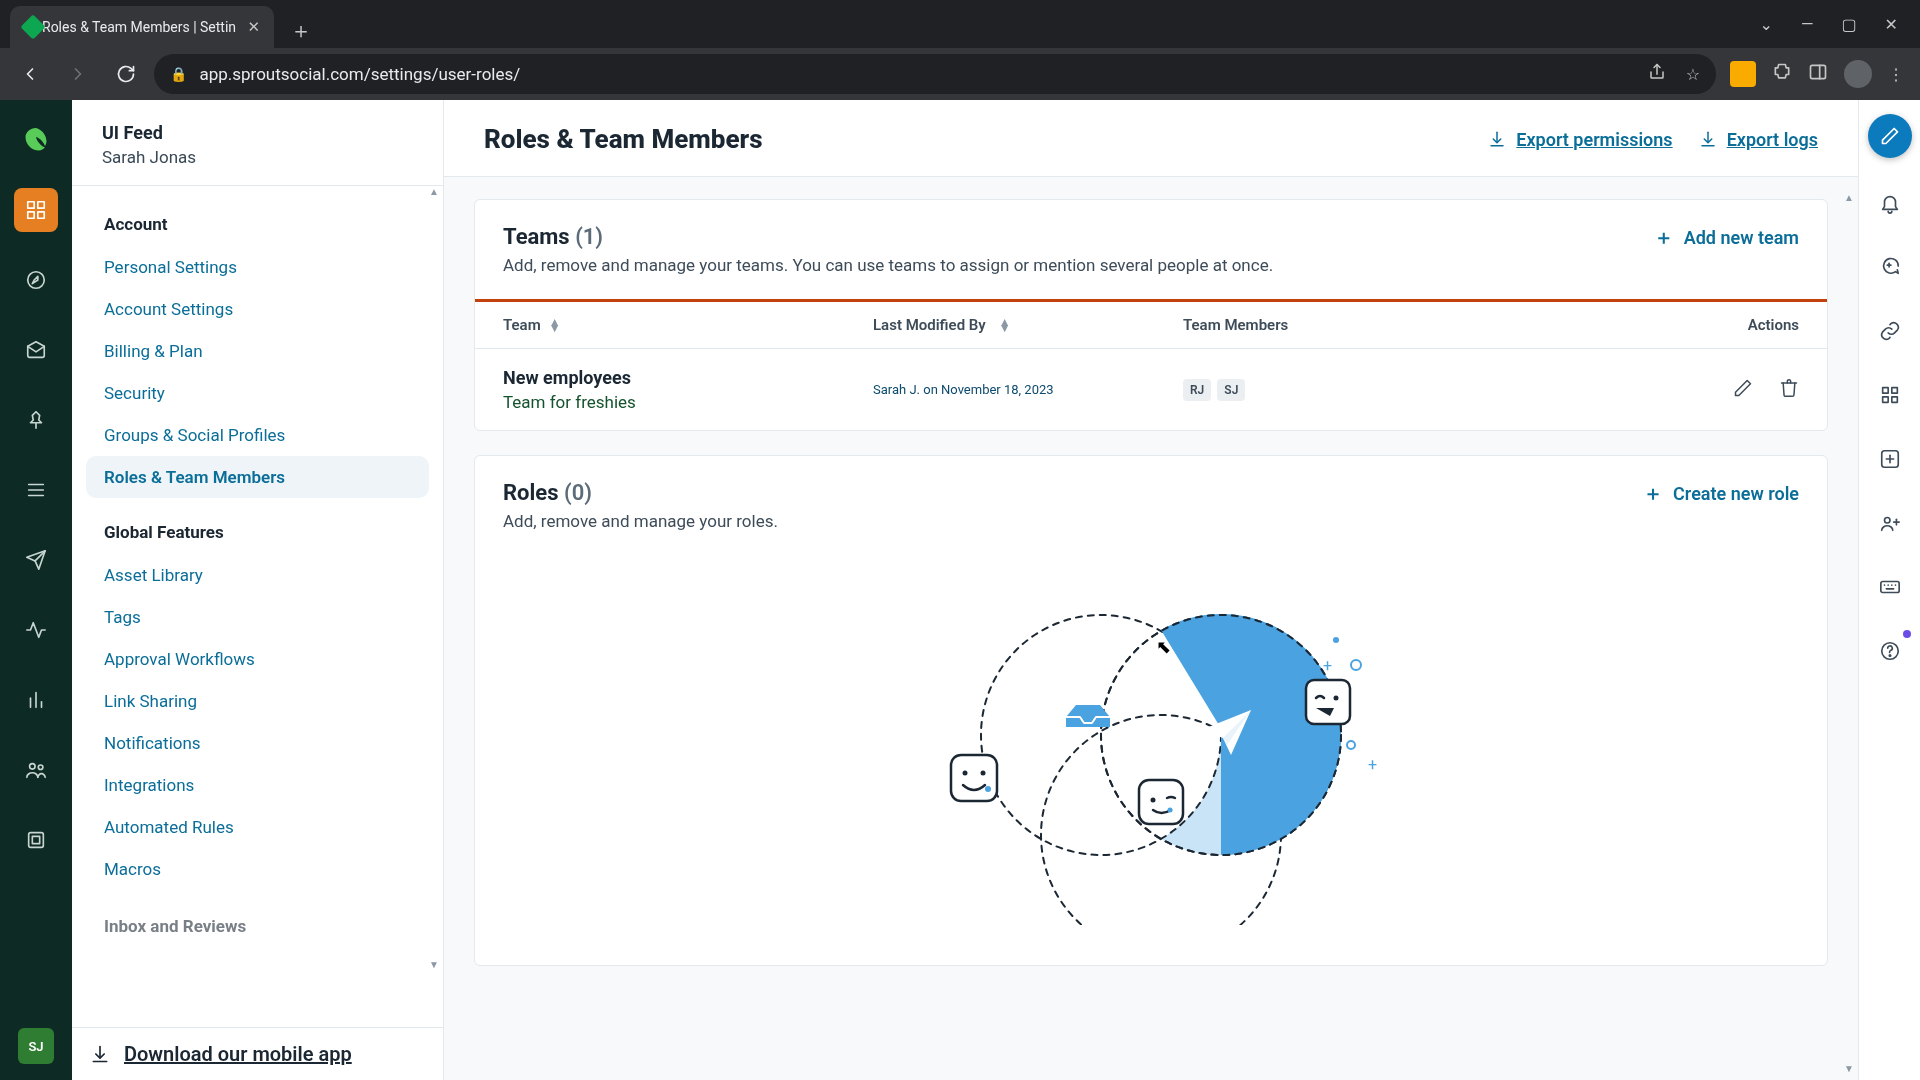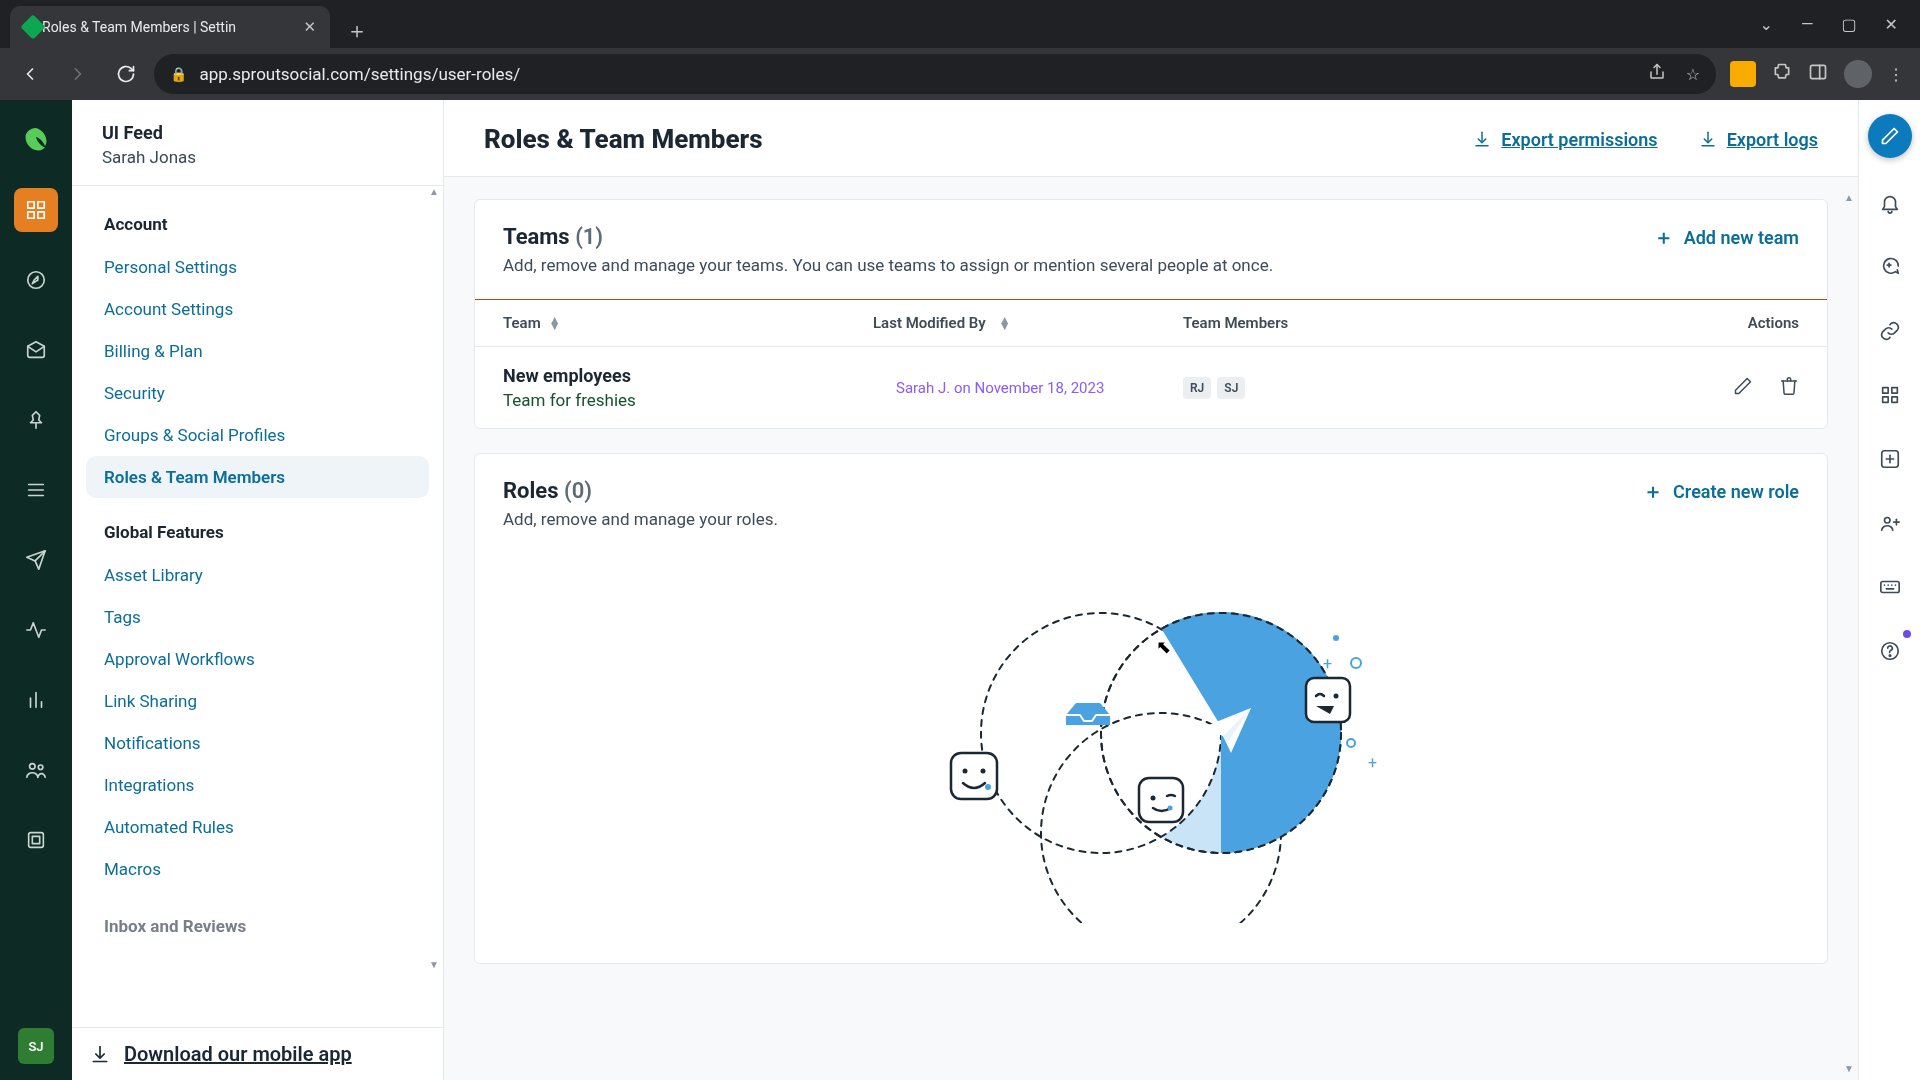--- a/index.html
+++ b/index.html
@@ -1,21 +1,21 @@
 <!DOCTYPE html>
 <html><head>
 <meta charset="utf-8">
 <style>
   *{box-sizing:border-box;margin:0;padding:0;font-family:-apple-system,BlinkMacSystemFont,"Segoe UI",Roboto,Helvetica,Arial,sans-serif;}
   body{background:#fff;overflow:hidden;width:1920px;height:1080px;}
 
   
   .browser-top{background:#202124;color:#e8eaed;}
   .tabbar{display:flex;align-items:flex-end;height:48px;padding-left:10px;}
-  .tab{display:flex;align-items:center;gap:0;background:#35363a;border-radius:10px 10px 0 0;padding:10px 14px;width:320px;height:42px;margin-top:6px;}
+  .tab{display:flex;align-items:center;gap:0;background:#35363a;border-radius:10px 10px 0 0;padding:10px 14px;width:264px;height:42px;margin-top:6px;}
   .tab-favicon{width:18px;height:18px;background:#0ca750;border-radius:3px;transform:rotate(45deg);}
   .tab-title{flex:1;font-size:14px;color:#e8eaed;white-space:nowrap;overflow:hidden;}
   .tab-close{color:#c4c7c5;font-size:15px;}
   .newtab{width:34px;height:34px;color:#c4c7c5;display:flex;align-items:center;justify-content:center;font-size:22px;margin-left:10px;}
   .win-controls{margin-left:auto;display:flex;gap:28px;padding-right:22px;align-items:center;color:#c4c7c5;height:48px;}
   .win-controls span{font-size:16px;}
 
   .addrrow{display:flex;align-items:center;height:52px;background:#35363a;padding:0 10px;gap:8px;}
   .nav-btn{width:40px;height:40px;display:flex;align-items:center;justify-content:center;color:#c4c7c5;border-radius:50%;}
   .nav-btn.dim{color:#6f7276;}
@@ -55,47 +55,47 @@
   .side-item.active{background:#eef4f8;font-weight:600;}
   .side-gap{height:18px;}
   .side-bottom{border-top:1px solid #e4e9ed;padding:14px 18px;display:flex;align-items:center;gap:14px;color:#1b2733;}
   .side-bottom a{color:#1b2733;font-size:20px;text-decoration:underline;font-weight:600;}
   .fade-row{color:#404a54;font-size:17px;font-weight:700;padding:8px 18px;opacity:.7;}
 
   
   .main{flex:1;display:flex;flex-direction:column;background:#f7f9fa;position:relative;overflow:hidden;}
   .main-header{display:flex;align-items:center;padding:24px 40px 22px;background:#fff;border-bottom:1px solid #e4e9ed;}
   .page-title{font-size:26px;font-weight:800;color:#1b2733;}
-  .header-actions{margin-left:auto;display:flex;gap:41px;}
+  .header-actions{margin-left:auto;display:flex;gap:26px;}
   .header-link{display:flex;align-items:center;gap:10px;color:#0b6e99;font-size:18px;font-weight:600;text-decoration:underline;cursor:pointer;}
   .header-link svg{width:18px;height:18px;stroke:#0b6e99;fill:none;stroke-width:2;}
 
   .content-scroll{flex:1;overflow:auto;padding:22px 30px;}
   .scroll-indic-top{position:absolute;right:4px;top:92px;color:#8b98a5;font-size:10px;}
   .scroll-indic-bot{position:absolute;right:4px;bottom:6px;color:#8b98a5;font-size:10px;}
 
   .card{background:#fff;border:1px solid #e4e9ed;border-radius:6px;margin-bottom:24px;}
   .card-head{display:flex;align-items:flex-start;padding:24px 28px;}
   .card-title{font-size:22px;font-weight:700;color:#1b2733;margin-bottom:6px;}
   .card-title .count{color:#5b6b79;font-weight:600;}
   .card-sub{font-size:17px;color:#3e4c59;}
   .card-action{margin-left:auto;display:flex;align-items:center;gap:10px;color:#0b6e99;font-size:18px;font-weight:600;cursor:pointer;}
   .card-action .plus{font-size:20px;}
 
-  .thead{display:flex;padding:14px 28px;border-top:1px solid #c2410c;color:#3e4c59;font-size:15px;font-weight:600;}
+  .thead{display:flex;padding:14px 28px;border-top:3px solid #c2410c;color:#3e4c59;font-size:15px;font-weight:600;}
   .col-team{flex:0 0 370px;display:flex;align-items:center;gap:8px;}
   .col-mod{flex:0 0 310px;display:flex;align-items:center;gap:13px;}
   .col-members{flex:0 0 370px;}
   .col-actions{flex:1;text-align:right;}
   .sort-icon{color:#8b98a5;font-size:12px;display:inline-flex;flex-direction:column;line-height:6px;}
 
   .trow{display:flex;align-items:center;padding:18px 28px;border-top:1px solid #e4e9ed;}
   .team-name{font-size:18px;font-weight:700;color:#1b2733;margin-bottom:4px;}
   .team-desc{font-size:17px;color:#14532d;}
-  .mod-text{font-size:15px;color:#8b5cf6;margin-left:23px;}
+  .mod-text{font-size:13px;color:#0c4a6e;}
   .chips{display:flex;gap:6px;}
   .chip{background:#eceff2;color:#3e4c59;font-size:12px;font-weight:600;padding:4px 7px;border-radius:4px;}
   .row-actions{flex:1;display:flex;justify-content:flex-end;gap:26px;color:#3e4c59;}
   .row-actions svg{width:20px;height:20px;stroke:#3e4c59;fill:none;stroke-width:1.8;}
 
   
   .illus-wrap{padding:30px 0 40px;display:flex;justify-content:center;}
   .illus{position:relative;width:520px;height:340px;}
 
   

